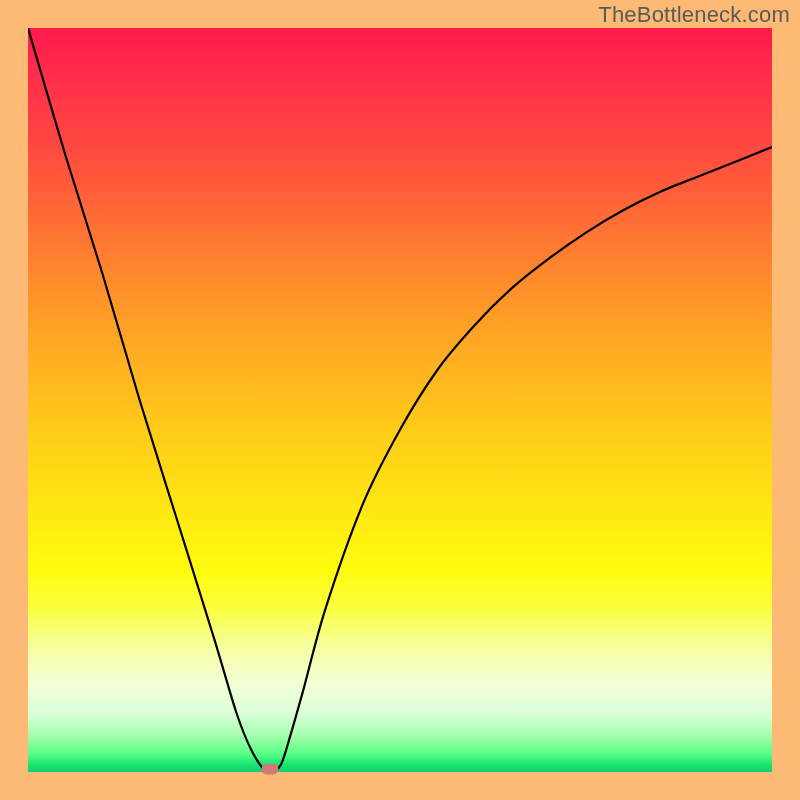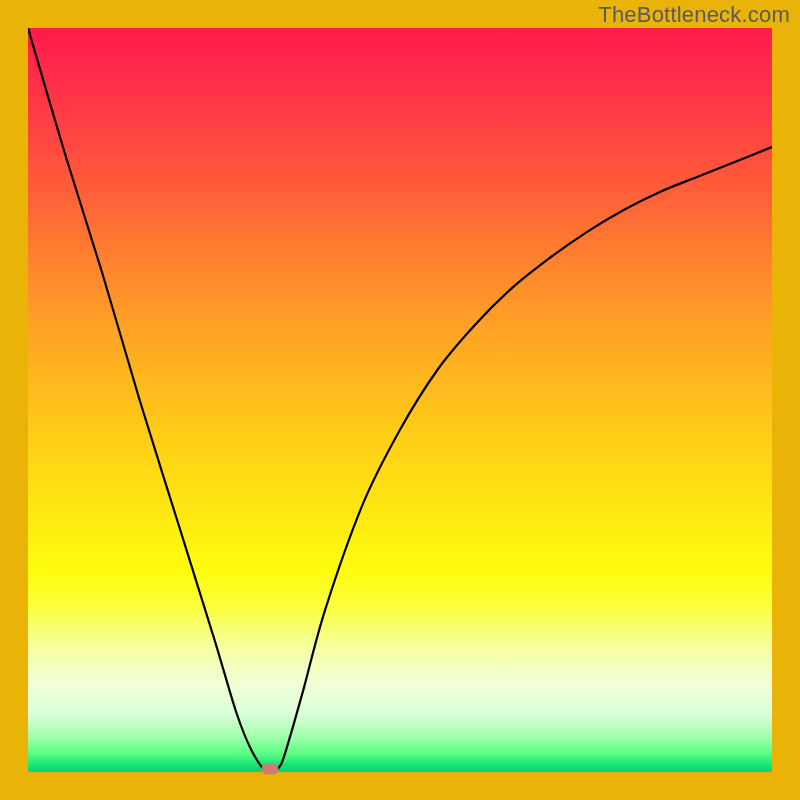--- a/index.html
+++ b/index.html
@@ -8,21 +8,21 @@
     width: 800px;
     height: 800px;
     overflow: hidden;
     background: #000;
     font-family: Arial, Helvetica, sans-serif;
   }
   .frame {
     position: relative;
     width: 800px;
     height: 800px;
-    background: #eab308;
+    background: #fdba74;
   }
   .watermark {
     position: absolute;
     top: 2px;
     right: 10px;
     color: #5a5a5a;
     font-size: 22px;
     font-weight: 400;
     letter-spacing: 0.2px;
     z-index: 10;

